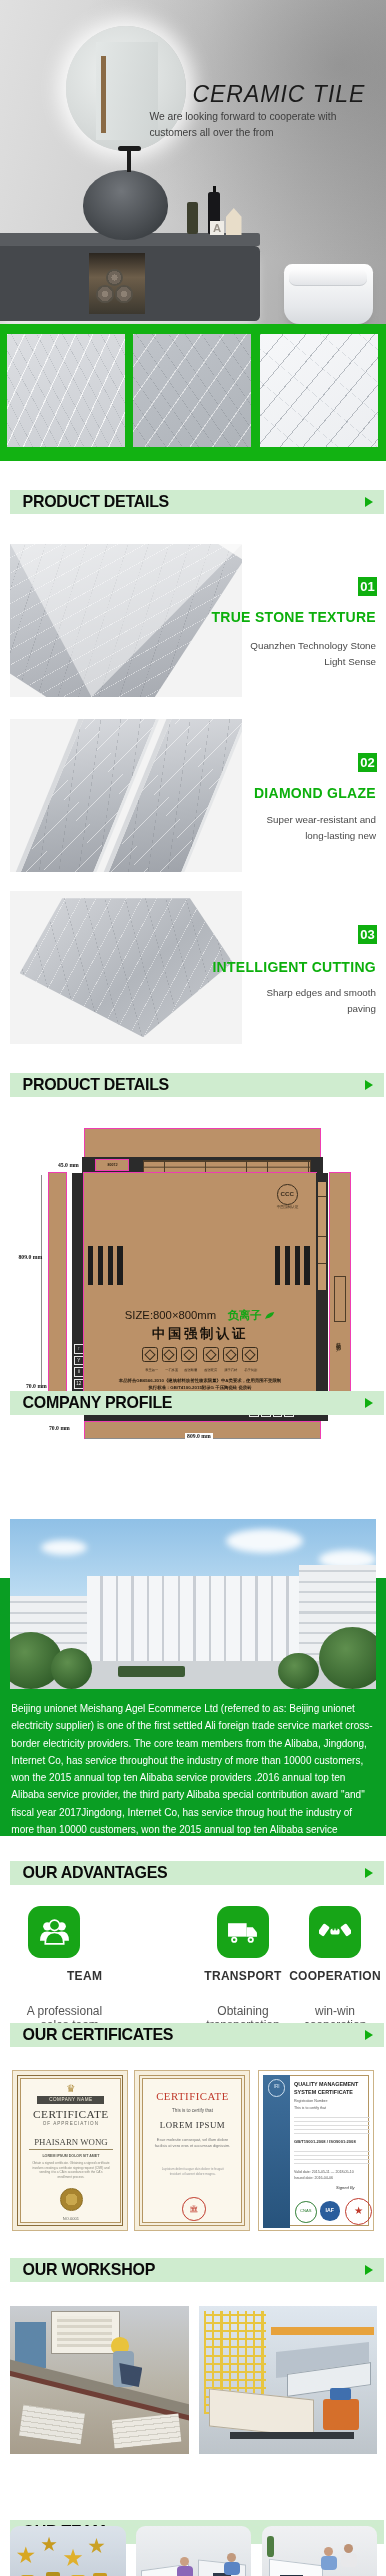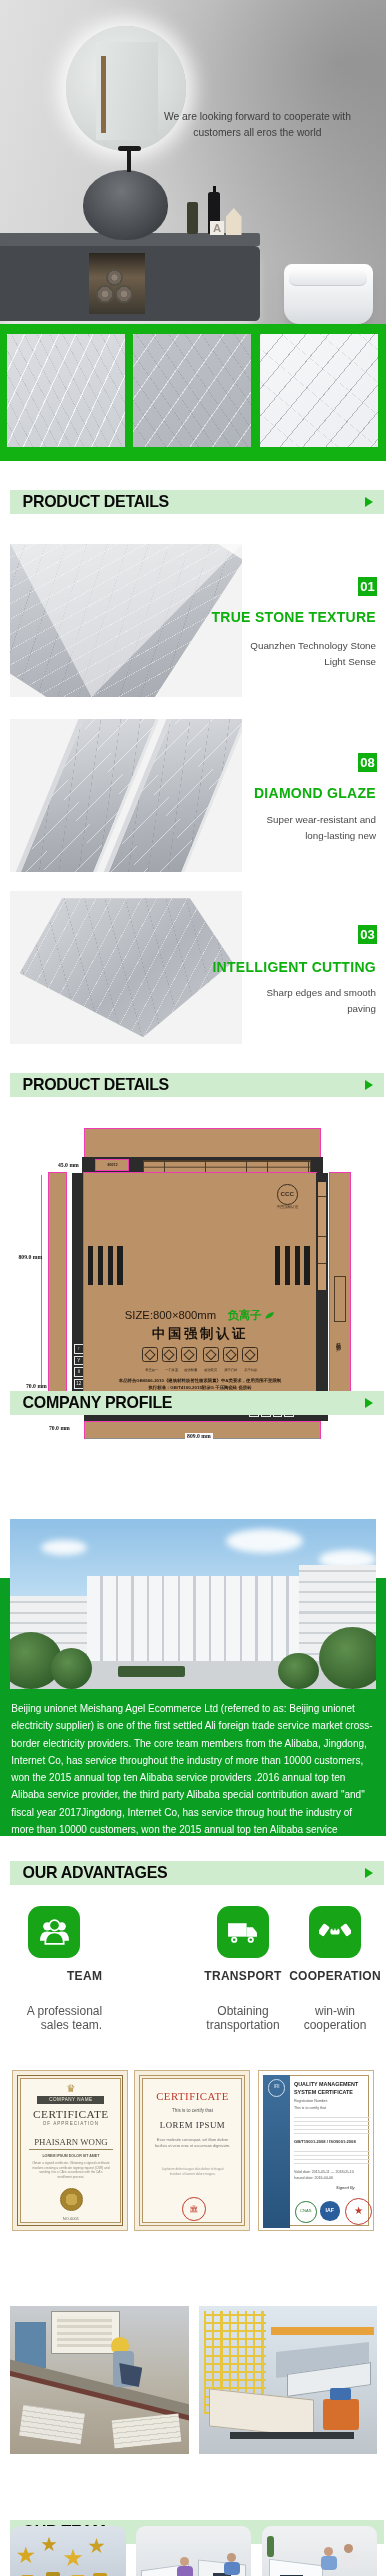--- a/index.html
+++ b/index.html
@@ -47,21 +47,21 @@
   .letterA{left:210px;top:221px;width:14.4px;height:14.4px;background:#efece6;color:#9a938a;
     font-weight:bold;font-size:11.3px;text-align:center;line-height:14.4px;}
   .houseD{left:226px;top:208px;width:15.5px;height:27px;background:#e8ddc9;
     clip-path:polygon(50% 0,100% 32%,100% 100%,0 100%,0 32%);}
   .toilet{left:284px;top:264px;width:89px;height:60px;border-radius:8.2px 8.2px 15.5px 15.5px;
     background:linear-gradient(#ffffff,#e7e9ec 70%,#d7dade);box-shadow:0 7.2px 8.2px -4.1px rgba(120,120,120,.5);}
   .toilet .lid{position:absolute;left:5.2px;top:5.2px;width:78px;height:15.5px;border-radius:7.2px;
     background:linear-gradient(#fdfdfd,#e3e5e8);border-bottom:1px solid #c9ccd0;}
   .hero-title{right:20.6px;top:81px;width:216px;text-align:right;color:#1b1b1b;
     font-size:23px;font-style:italic;letter-spacing:1px;white-space:nowrap;}
-  .hero-sub{right:20.6px;top:109px;width:216px;text-align:center;color:#3d3d3d;
+  .hero-sub{right:20.6px;top:109px;width:216px;text-align:left;color:#3d3d3d;
     font-size:10.3px;line-height:15.5px;}
 
   
   .band{top:324px;left:0;width:386px;height:137px;background:#12b212;}
   .swatch{position:absolute;top:10.3px;width:118px;height:113px;}
   .sw1{left:7.2px;background:
     repeating-linear-gradient(115deg,rgba(255,255,255,.75) 0 1px,transparent 1px 15.5px),
     repeating-linear-gradient(62deg,rgba(150,156,162,.4) 0 0.5px,transparent 0.5px 11.3px),
     linear-gradient(160deg,#dcdee2,#cbced3);}
   .sw2{left:133px;background:
@@ -171,23 +171,24 @@
     <div class="abs basin"></div>
     <div class="abs faucet-k"></div>
     <div class="abs faucet"></div>
     <div class="abs bottle1"></div>
     <div class="abs bottle2"></div>
     <div class="abs letterA">A</div>
     <div class="abs houseD"></div>
     <div class="abs toilet">
         <div class="lid"></div>
       </div>
+    <div class="abs hero-title">CERAMIC TILE</div>
     <div class="abs hero-sub">
       <span>We are looking forward to cooperate with</span><br>
-      <span>customers all eros the world</span>
+      <span>customers all over the from</span>
     </div>
   </div>
 
   <div class="abs band">
     <div class="swatch sw1"></div>
     <div class="swatch sw2"></div>
     <div class="swatch sw3"></div>
   </div>
 
   <div class="sec-bar" style="top:490px;">
@@ -209,21 +210,21 @@
   </div>
 
   <div class="abs feat-img" style="top:719px;">
     <div class="f2-slab" style="left:36px;top:-5.2px;">
         <div class="veins"></div>
       </div>
     <div class="f2-slab" style="left:126px;top:-10.3px;">
         <div class="veins"></div>
       </div>
   </div>
-  <div class="abs feat-badge" style="top:753px;">08</div>
+  <div class="abs feat-badge" style="top:753px;">02</div>
   <div class="abs feat-title" style="top:785px;">DIAMOND GLAZE</div>
   <div class="abs feat-desc" style="top:812px;">
     <span>Super wear-resistant and</span><br>
     <span>long-lasting new</span>
   </div>
 
   <div class="abs feat-img" style="top:891px;">
     <div class="f3-hex">
         <div class="veins"></div>
       </div>
@@ -384,20 +385,24 @@
         <rect x="46" y="10" width="14" height="22" rx="3" transform="rotate(-35 53 21)" fill="#fff"></rect>
         <rect x="22" y="18" width="18" height="12" rx="5" fill="#fff"></rect>
         <rect x="26" y="14" width="4" height="8" rx="2" fill="#17a517"></rect>
         <rect x="32" y="14" width="4" height="8" rx="2" fill="#17a517"></rect>
       </svg>
     </div>
     <div class="adv-t">COOPERATION</div>
     <div class="adv-d">win-win cooperation</div>
   </div>
 
+  <div class="sec-bar" style="top:2023px;">
+    <span class="t">OUR CERTIFICATES</span>
+    <span class="sec-arrow"></span>
+  </div>
 
   <div class="abs cert" style="left:12.4px;">
     <div class="cert-inner"></div>
       <div class="cert-inner2"></div>
     <div class="abs" style="left:0;top:11.3px;width:115px;text-align:center;color:#b08d3e;font-size:10.3px;">♛</div>
     <div class="abs" style="left:24px;top:25px;width:67px;background:#4a4a45;color:#f3eedd;font-size:4.6px;
          text-align:center;line-height:8.2px;letter-spacing:0.5px;">COMPANY NAME</div>
     <div class="abs serif" style="left:0;top:37px;width:115px;text-align:center;font-size:11.3px;color:#3c3c38;letter-spacing:0.5px;">CERTIFICATE</div>
     <div class="abs" style="left:0;top:50px;width:115px;text-align:center;font-size:4.6px;color:#6b6b64;letter-spacing:1px;">OF APPRECIATION</div>
     <div class="abs serif" style="left:0;top:66px;width:115px;text-align:center;font-size:8.8px;color:#4a4a45;">PHAISARN WONG</div>
@@ -444,20 +449,24 @@
     <div class="seal" style="left:36px;top:130px;width:19.6px;height:19.6px;border:1px solid #2e7d32;
          color:#2e7d32;font-size:4.1px;text-align:center;line-height:18.5px;">
       <span>CNAS</span></div>
     <div class="seal" style="left:61px;top:130px;width:19.6px;height:19.6px;background:#2a5d9c;color:#fff;
          font-size:5.2px;text-align:center;line-height:19.6px;font-weight:bold;">
       <span>IAF</span></div>
     <div class="seal" style="left:86px;top:127px;width:25px;height:25px;border:1.5px solid #c0392b;color:#c0392b;
          font-size:10.3px;text-align:center;line-height:23px;">★</div>
   </div>
 
+  <div class="sec-bar" style="top:2258px;">
+    <span class="t">OUR WORKSHOP</span>
+    <span class="sec-arrow"></span>
+  </div>
 
   <div class="ph" style="left:10.3px;top:2306px;width:179px;height:148px;background:
        linear-gradient(#c9cdd2 0%,#b8b3a6 55%,#a79d8c 100%);">
     <div class="part" style="left:41px;top:5.2px;width:67px;height:41px;background:#f2efe6;border:1px solid #9a958a;"></div>
     <div class="part" style="left:47px;top:10.3px;width:55px;height:31px;background:
          repeating-linear-gradient(0deg,#d8d4c8 0 3.1px,#efece2 3.1px 6.2px);"></div>
     <div class="part" style="left:5.2px;top:15.5px;width:31px;height:46px;background:#5e86a8;"></div>
     <div class="part" style="left:-5.2px;top:77px;width:196px;height:13.4px;background:#8b8578;transform:rotate(14deg);"></div>
     <div class="part" style="left:-5.2px;top:88px;width:196px;height:5.2px;background:#6e3f36;transform:rotate(14deg);"></div>
     <div class="part" style="left:10.3px;top:103px;width:62px;height:31px;background:

